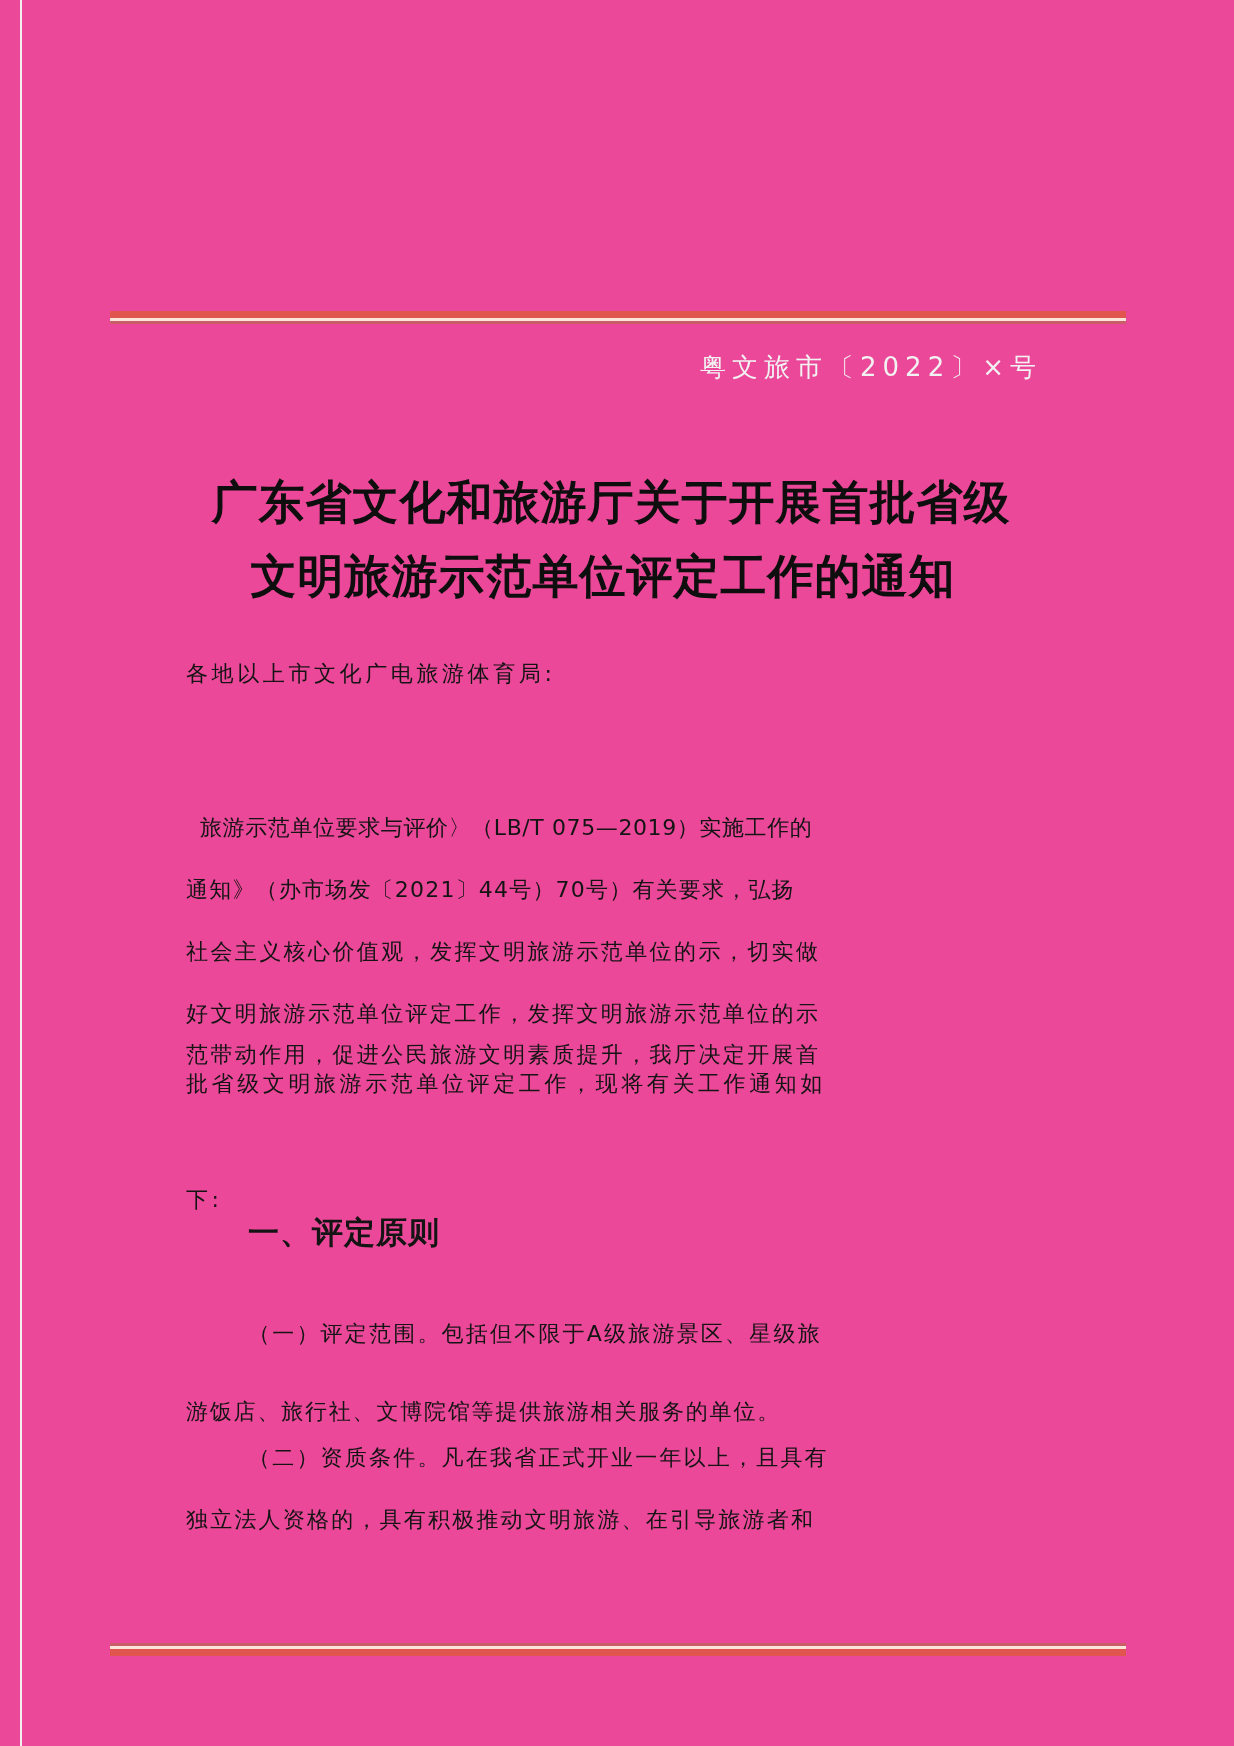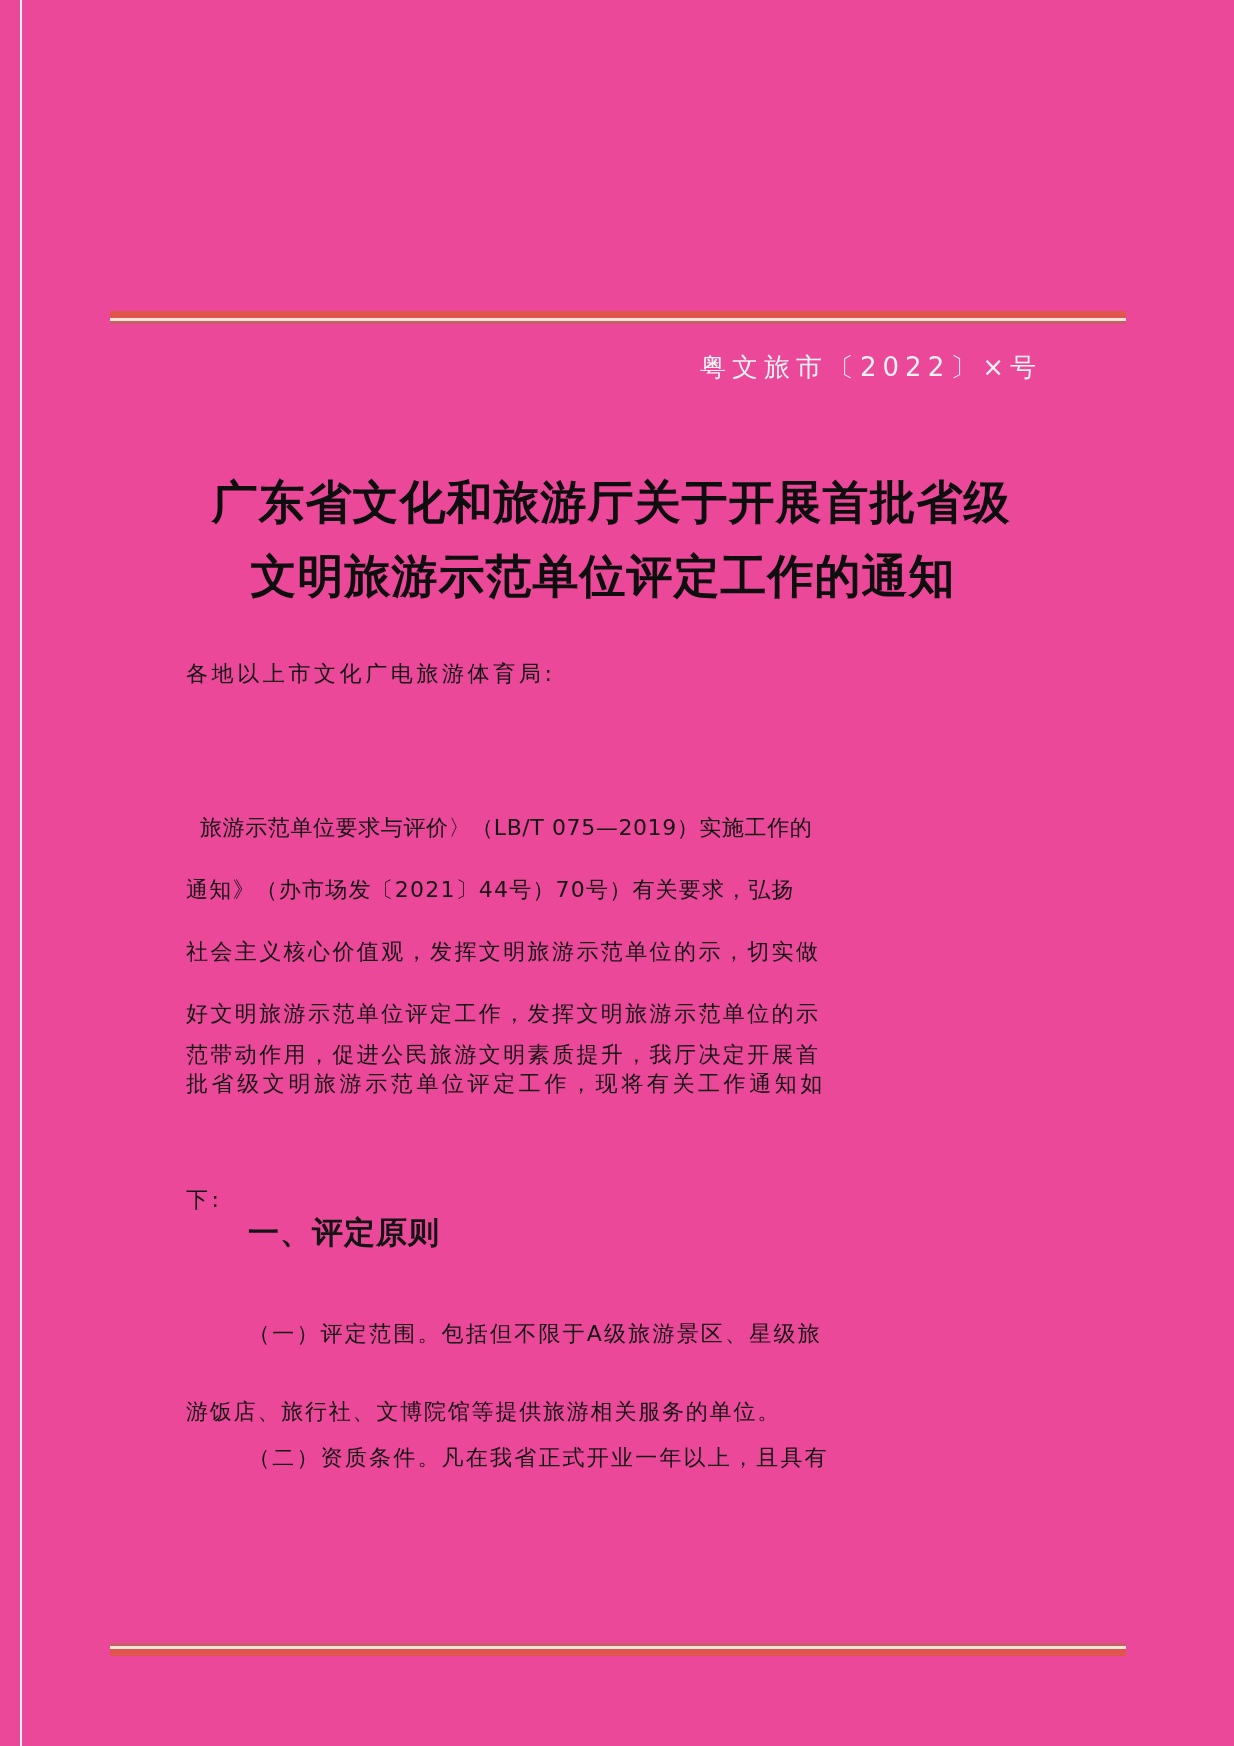--- a/index.html
+++ b/index.html
@@ -116,19 +116,20 @@
   <div class="line" style="top:994px; letter-spacing:2.4px;">好文明旅游示范单位评定工作，发挥文明旅游示范单位的示</div>
   <div class="line" style="top:1000px; letter-spacing:2.4px;margin-top:35px;">范带动作用，促进公民旅游文明素质提升，我厅决定开展首</div>
   <div class="line" style="top:1064px; letter-spacing:3.6px;">批省级文明旅游示范单位评定工作，现将有关工作通知如</div>
   <div class="line" style="top:1180px;">下:</div>
 
   <div class="line heading" style="top:1212px;">一、评定原则</div>
 
   <div class="line indent" style="top:1314px; letter-spacing:2.2px;">（一）评定范围。包括但不限于A级旅游景区、星级旅</div>
   <div class="line" style="top:1376px; letter-spacing:1.8px;margin-top:16px;">游饭店、旅行社、文博院馆等提供旅游相关服务的单位。</div>
   <div class="line indent" style="top:1438px; letter-spacing:2.2px;">（二）资质条件。凡在我省正式开业一年以上，且具有</div>
+  <div class="line" style="top:1500px; letter-spacing:2.2px;">独立法人资格的，具有积极推动文明旅游、在引导旅游者和</div>
 
   <div class="rule rule-bottom">
     <div class="thin"></div>
     <div class="gap"></div>
     <div class="thick"></div>
   </div>
 </div>
 
 </body></html>

